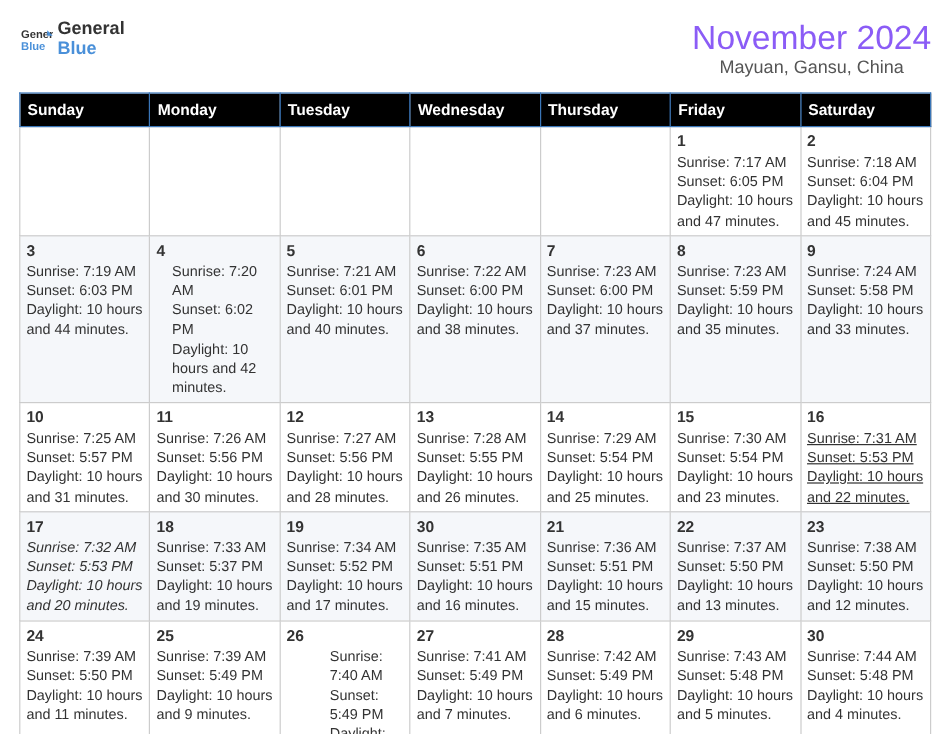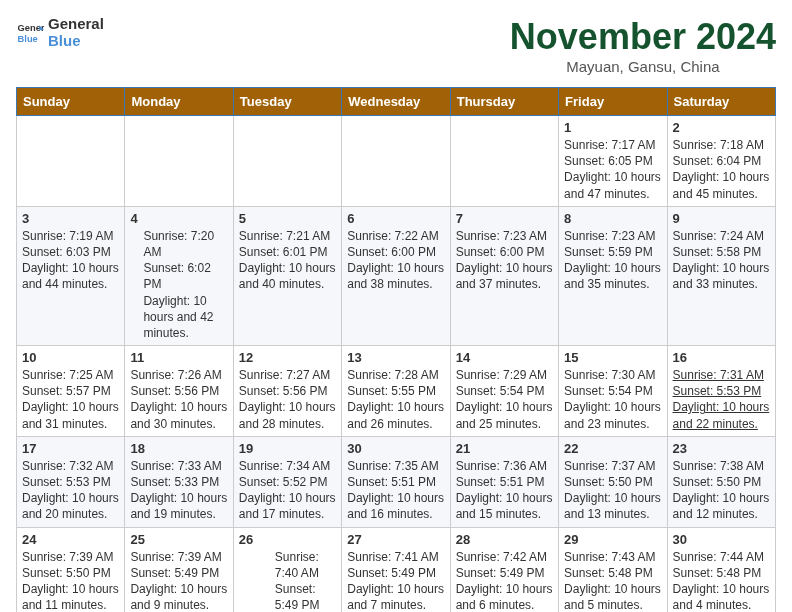--- a/index.html
+++ b/index.html
@@ -22,36 +22,36 @@
       gap: 4px;
     }
     .logo-icon {
       width: 28px;
       height: 28px;
     }
     .title-block {
       text-align: right;
     }
     .month-title {
-      font-size: 36px;
-      font-weight: 700;
-      color: #14532d;
+      font-size: 28px;
+      font-weight: 400;
+      color: #8b5cf6;
     }
     .location {
       font-size: 15px;
       color: #555;
       text-align: center;
     }
     .calendar {
       width: 100%;
       border-collapse: collapse;
       border: 1px solid #ccc;
     }
     .calendar th {
-      background-color: #a16207;
+      background-color: #000000;
       color: #fff;
       font-size: 13px;
       font-weight: bold;
       padding: 6px 6px;
       text-align: left;
       border: 1px solid #3a76b8;
     }
     .calendar td {
       width: calc(100% / 7);
       vertical-align: top;
@@ -219,28 +219,28 @@
         <td>
           <span class="day-num">16</span>
           <div class="cell-text" style="white-space: pre-line; text-decoration: underline;">Sunrise: 7:31 AM
 Sunset: 5:53 PM
 Daylight: 10 hours and 22 minutes.</div>
         </td>
       </tr>
       <tr>
         <td>
           <span class="day-num">17</span>
-          <div class="cell-text" style="white-space: pre-line;">Sunrise: 7:32 AM
+          <div class="cell-text" style="white-space: pre-line; font-style: italic;">Sunrise: 7:32 AM
 Sunset: 5:53 PM
 Daylight: 10 hours and 20 minutes.</div>
         </td>
         <td>
           <span class="day-num">18</span>
           <div class="cell-text" style="white-space: pre-line;">Sunrise: 7:33 AM
-Sunset: 5:33 PM
+Sunset: 5:37 PM
 Daylight: 10 hours and 19 minutes.</div>
         </td>
         <td>
           <span class="day-num">19</span>
           <div class="cell-text" style="white-space: pre-line;">Sunrise: 7:34 AM
 Sunset: 5:52 PM
 Daylight: 10 hours and 17 minutes.</div>
         </td>
         <td>
           <span class="day-num">30</span>

